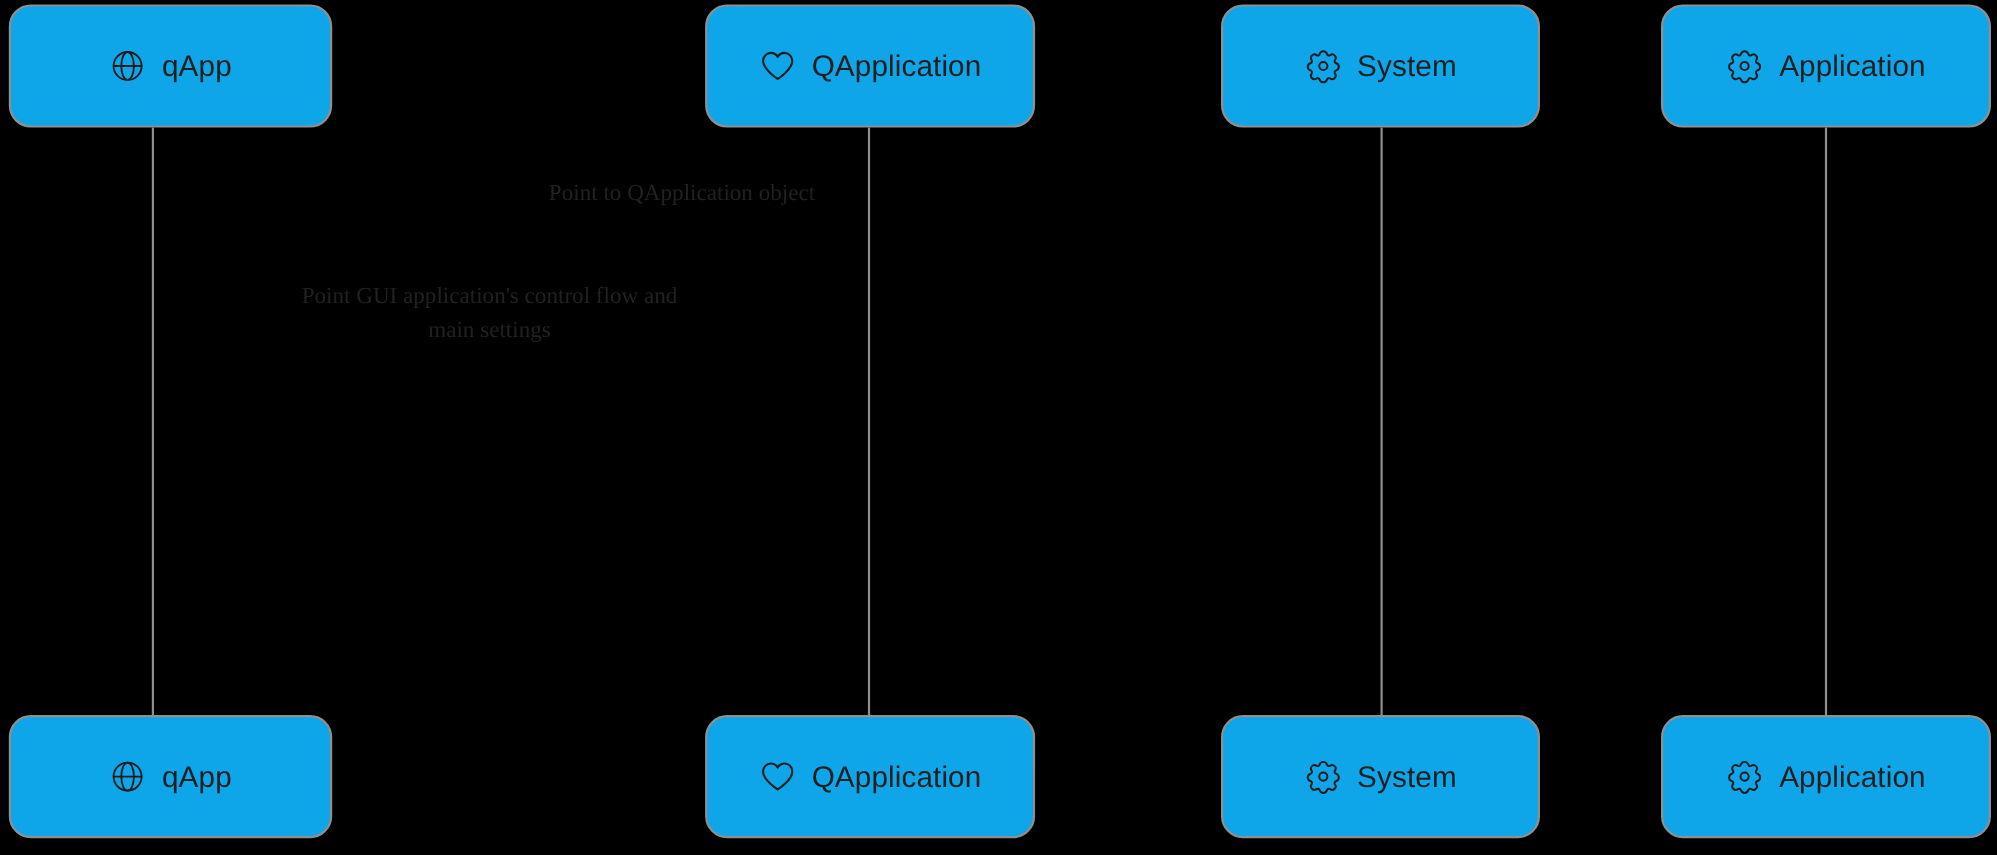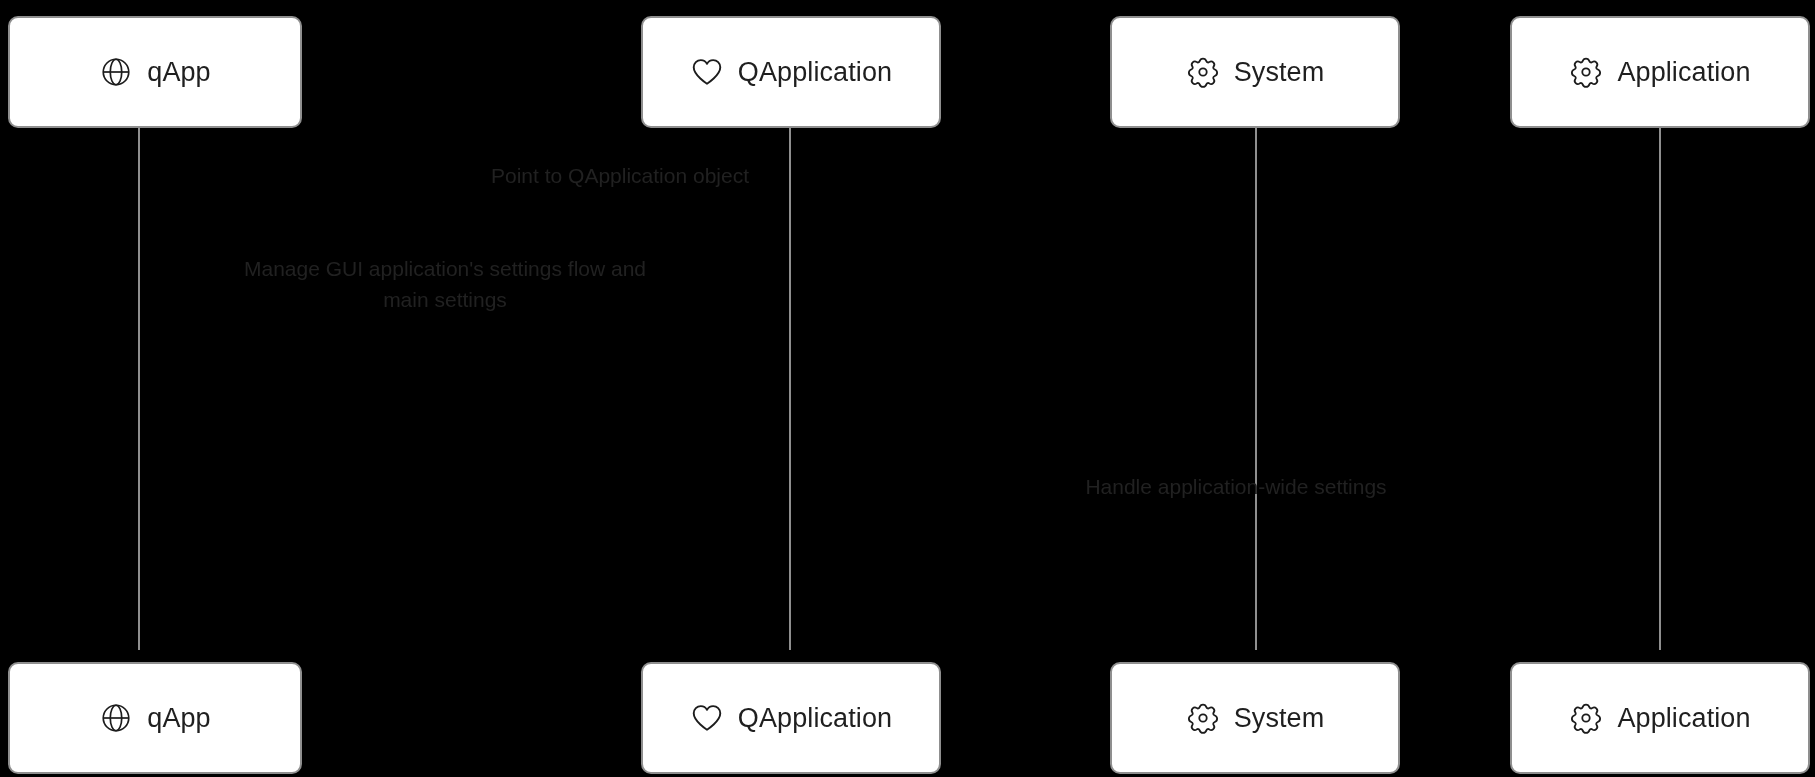--- a/index.html
+++ b/index.html
@@ -24,27 +24,26 @@
     position: absolute;
     width: 2px;
     background: #8f8f8f;
   }
 
   
   .participant {
     position: absolute;
     box-sizing: border-box;
     border: 2px solid #8f8f8f;
-    border-radius: 10px;
-    background: #ffffff;
+    border-radius: 20px;
+    background: #0ea5e9;
     display: flex;
     align-items: center;
     justify-content: center;
     gap: 14px;
-    margin-top: 12px;
   }
   .participant .p-icon {
     width: 34px;
     height: 34px;
     flex: 0 0 34px;
     display: block;
     color: #1c1c1c;
   }
   .participant .p-icon svg {
     display: block;
@@ -60,20 +59,21 @@
   }
 
   
   .msg {
     position: absolute;
     font-size: 21px;
     line-height: 31px;
     color: #212121;
     text-align: center;
     white-space: pre-line;
+    font-family: Liberation Serif, serif;
   }
 </style>
 </head>
 <body>
 
 <div id="canvas">
 
   <div class="lifeline" style="left:138px; top:116px; height:534px;"></div>
 
   <div class="lifeline" style="left:789px; top:116px; height:534px;"></div>
@@ -117,25 +117,24 @@
       <svg viewBox="0 0 32 32" fill="none" stroke="currentColor" stroke-width="1.7" stroke-linejoin="round">
         <path d="M16 3.4 c1.9 0 2.9 1.5 3.3 2.6 c.4 1.1 1.6 1.3 2.5 .7 c1-.7 2.7-1 3.9 .3 c1.3 1.3 1 3 .3 3.9 c-.6 .9-.4 2.1 .7 2.5 c1.1 .4 2.6 1.4 2.6 3.3 c0 1.9-1.5 2.9-2.6 3.3 c-1.1 .4-1.3 1.6-.7 2.5 c.7 1 1 2.7-.3 3.9 c-1.2 1.3-2.9 1-3.9 .3 c-.9-.6-2.1-.4-2.5 .7 c-.4 1.1-1.4 2.6-3.3 2.6 c-1.9 0-2.9-1.5-3.3-2.6 c-.4-1.1-1.6-1.3-2.5-.7 c-1 .7-2.7 1-3.9-.3 c-1.3-1.2-1-2.9-.3-3.9 c.6-.9 .4-2.1-.7-2.5 c-1.1-.4-2.6-1.4-2.6-3.3 c0-1.9 1.5-2.9 2.6-3.3 c1.1-.4 1.3-1.6 .7-2.5 c-.7-1-1-2.6 .3-3.9 c1.2-1.3 2.9-1 3.9-.3 c.9 .6 2.1 .4 2.5-.7 c.4-1.1 1.4-2.6 3.3-2.6 Z"></path>
         <circle cx="16" cy="16" r="3.5"></circle>
       </svg>
     </span>
     <span class="p-label">Application</span>
   </div>
 
   <div class="msg" style="left:300px; top:160px; width:640px;">Point to QApplication object</div>
 
-  <div class="msg" style="left:185px; top:253px; width:520px;">Manage GUI application's settings flow and
+  <div class="msg" style="left:185px; top:253px; width:520px;">Point GUI application's control flow and
 main settings</div>
 
 
-  <div class="msg" style="left:1026px; top:471px; width:420px;">Handle application-wide settings</div>
 
   <div class="participant" style="left:8px; top:650px; width:294px; height:112px;">
     <span class="p-icon">
       <svg viewBox="0 0 32 32" fill="none" stroke="currentColor" stroke-width="1.6">
         <circle cx="16" cy="16" r="12"></circle>
         <line x1="4" y1="16" x2="28" y2="16"></line>
         <ellipse cx="16" cy="16" rx="5.4" ry="12"></ellipse>
       </svg>
     </span>
     <span class="p-label">qApp</span>

